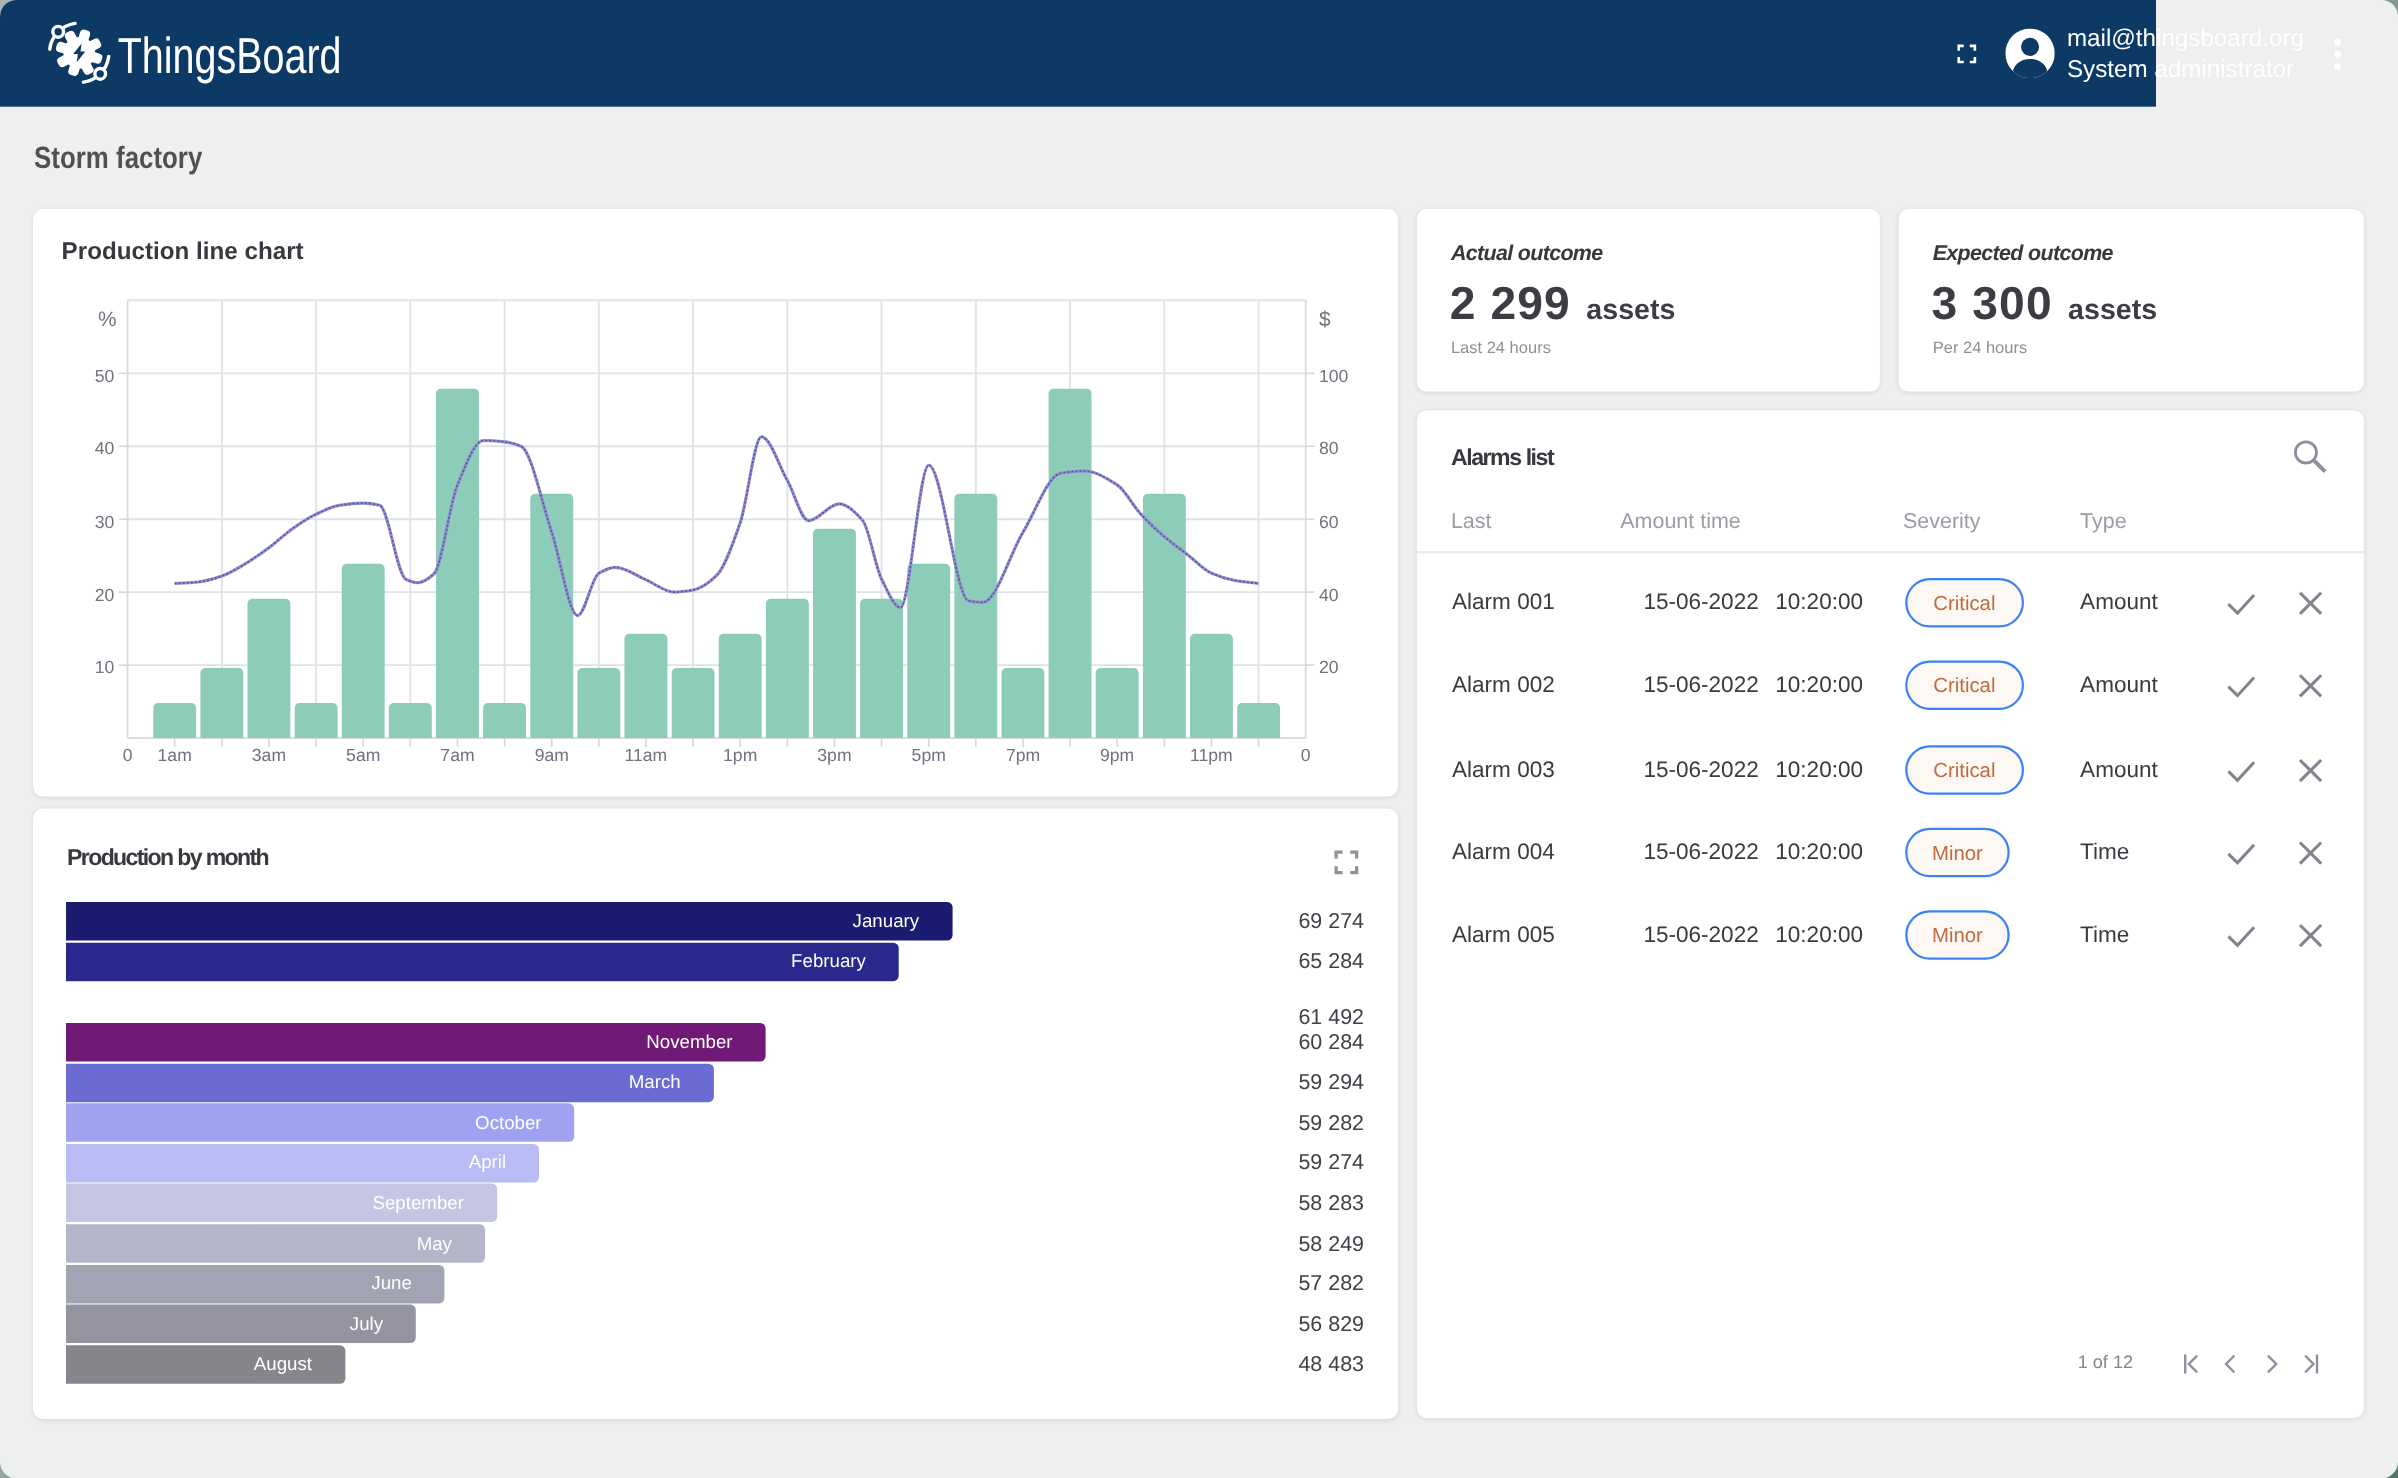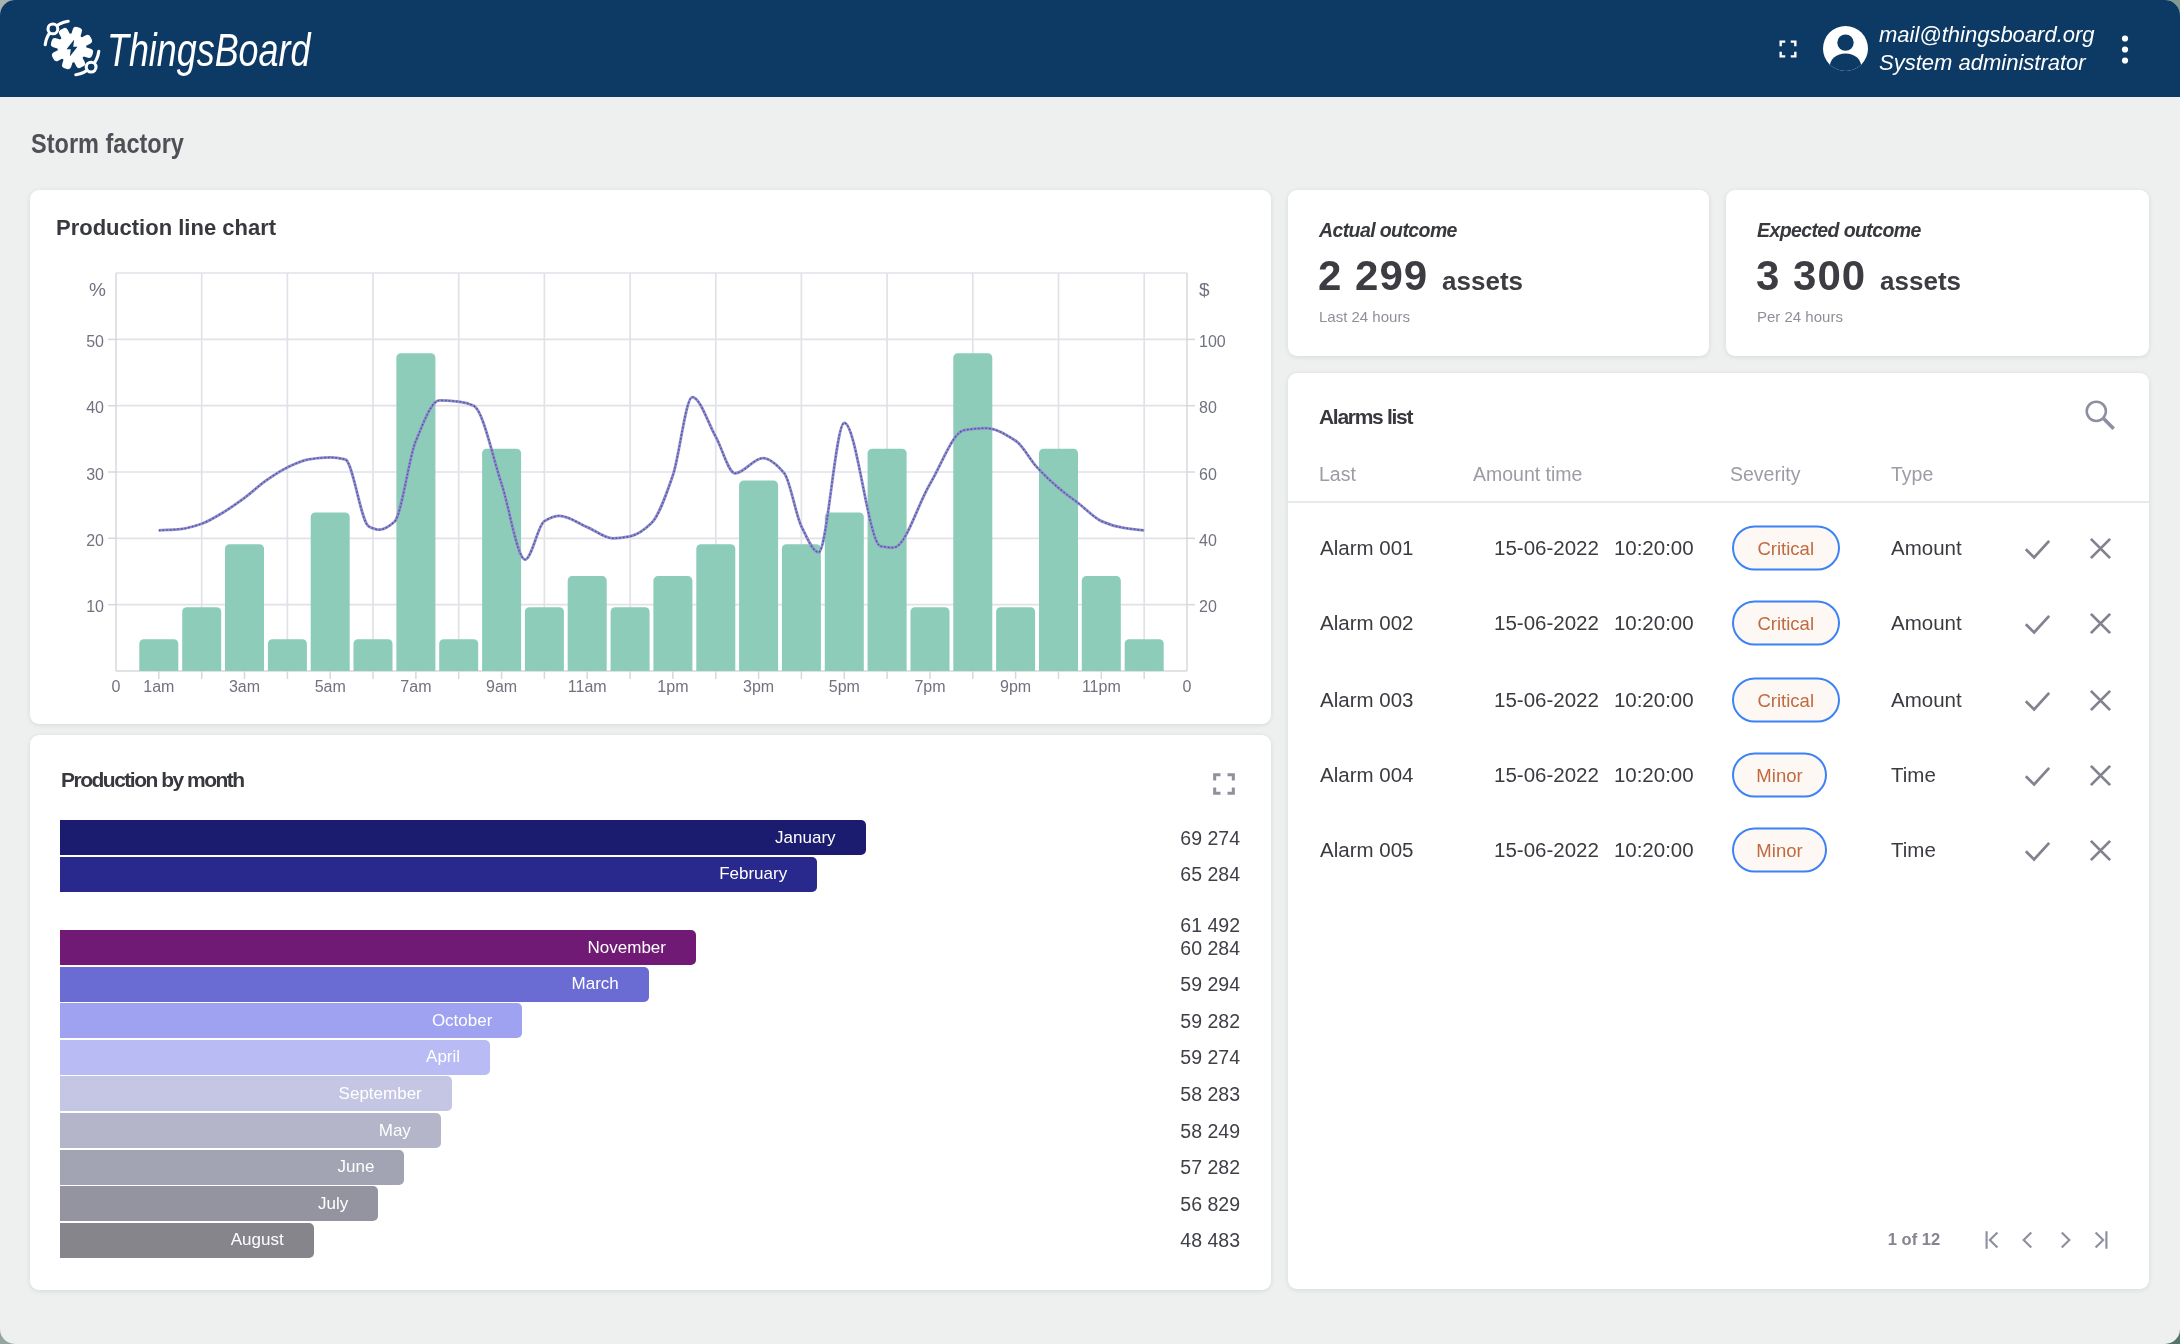--- a/index.html
+++ b/index.html
@@ -1,18 +1,18 @@
 <!DOCTYPE html>
 <html><head><meta charset="utf-8">
 <style>
 * { margin:0; padding:0; box-sizing:border-box; }
 html,body { width:2180px; height:1344px; }
 body { background:linear-gradient(135deg,#aab3ad 0%,#8aa096 55%,#55756a 100%); font-family:"Liberation Sans",sans-serif; }
 .page { position:relative; width:2180px; height:1344px; border-radius:15px; overflow:hidden; background:#edf0ee; }
-.navbar { position:absolute; left:0; top:0; width:2180px; height:97px; background:#0d3a65;font-style:italic; }
+.navbar { position:absolute; left:0; top:0; width:1960px; height:97px; background:#0d3a65; }
 .logo { position:absolute; left:38px; top:18px; }
 .brand { position:absolute; left:107px; top:23px; font-size:46px; color:#fff; transform:scaleX(0.78); transform-origin:0 0; white-space:nowrap; }
 .nav-fs { position:absolute; left:1777px; top:38px; width:22px; height:22px; color:#fff; }
 .avatar { position:absolute; left:1823px; top:26px; }
 .nav-user { position:absolute; left:1879px; top:21px; color:#fff; font-size:22px; line-height:28px; white-space:nowrap; }
 .nav-dots { position:absolute; left:2120px; top:33px; }
 .page-title { position:absolute; left:31px; top:128px; font-size:28px; font-weight:700; color:#4f5055; transform:scaleX(0.84); transform-origin:0 0; white-space:nowrap; }
 .card { position:absolute; background:#fff; border-radius:9px; box-shadow:0 1px 5px rgba(20,30,40,0.10); }
 #card-line { left:30px; top:190px; width:1241px; height:534px; }
 #card-months { left:30px; top:735px; width:1241px; height:555px; }
@@ -39,21 +39,21 @@
 .arow > div { position:absolute; transform:translateY(-50%); }
 .a-name { left:32px; }
 .a-date { left:185px;margin-left:21px; }
 .a-date i { display:inline-block; width:15px; }
 .chip { left:444px; height:45px; border:2px solid #3b82f6; border-radius:23px; background:#fdf8f3; color:#bf6a40; font-size:18.5px; text-align:center; line-height:41px; }
 .a-type { left:603px; }
 .ic { position:absolute; width:33px; height:33px; top:-16.5px; }
 .ic-check { left:733px; }
 .ic-x { left:796px; }
 .pag { position:absolute; top:854px; left:0; width:100%; height:28px; color:#8e90a0; }
-.pag .txt { position:absolute; left:580px; top:3px; font-size:16.5px; color:#84858f; width:92px; text-align:center;font-weight:bold; }
+.pag .txt { position:absolute; left:580px; top:3px; font-size:16.5px; color:#84858f; width:92px; text-align:center; }
 .pag svg { position:absolute; top:0; width:26px; height:26px; }
 </style></head>
 <body>
 <div class="page">
   <div class="page-title">Storm factory</div>
 
   <div class="card" id="card-line">
     <div class="t-line">Production line chart</div>
     <svg width="1241" height="534" viewBox="0 0 1241 534">
 <g stroke="#e1e2e8" stroke-width="1.7">

